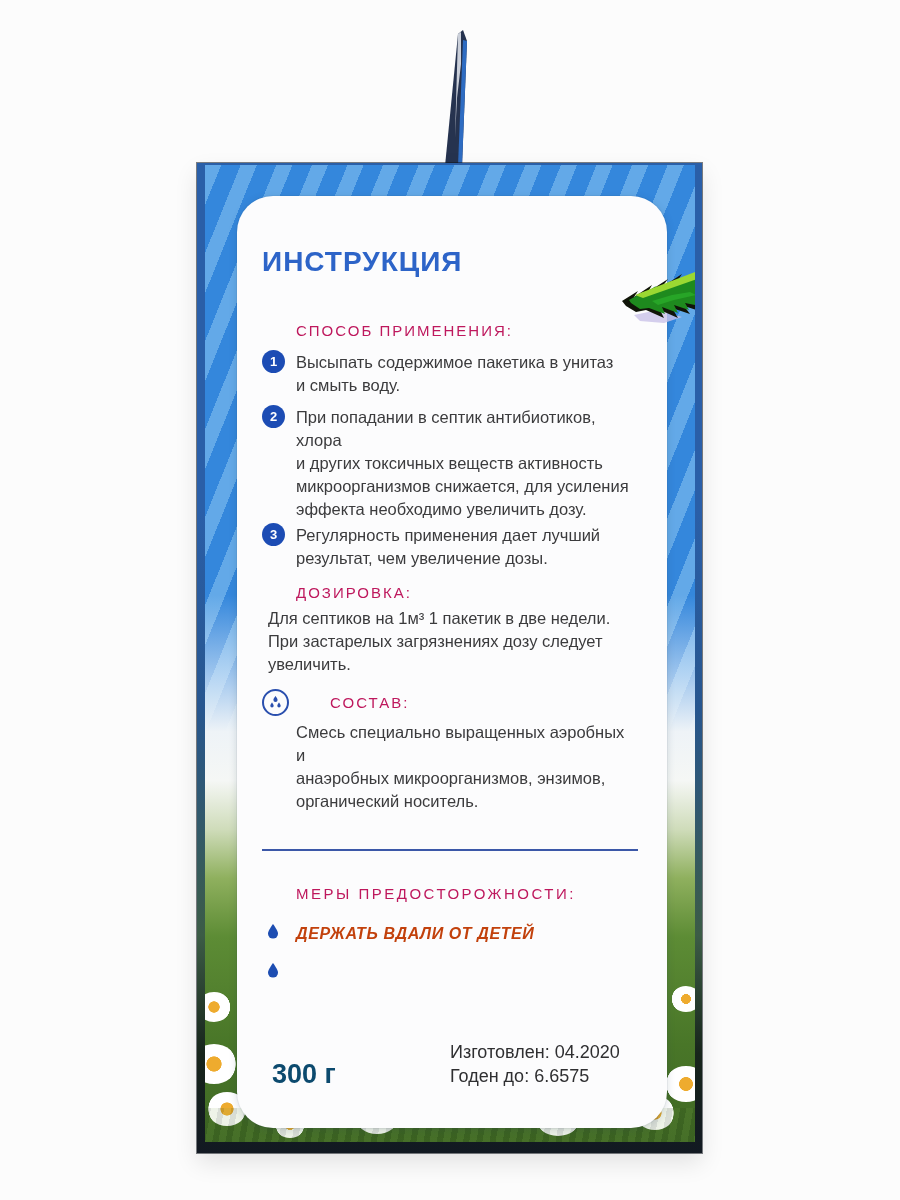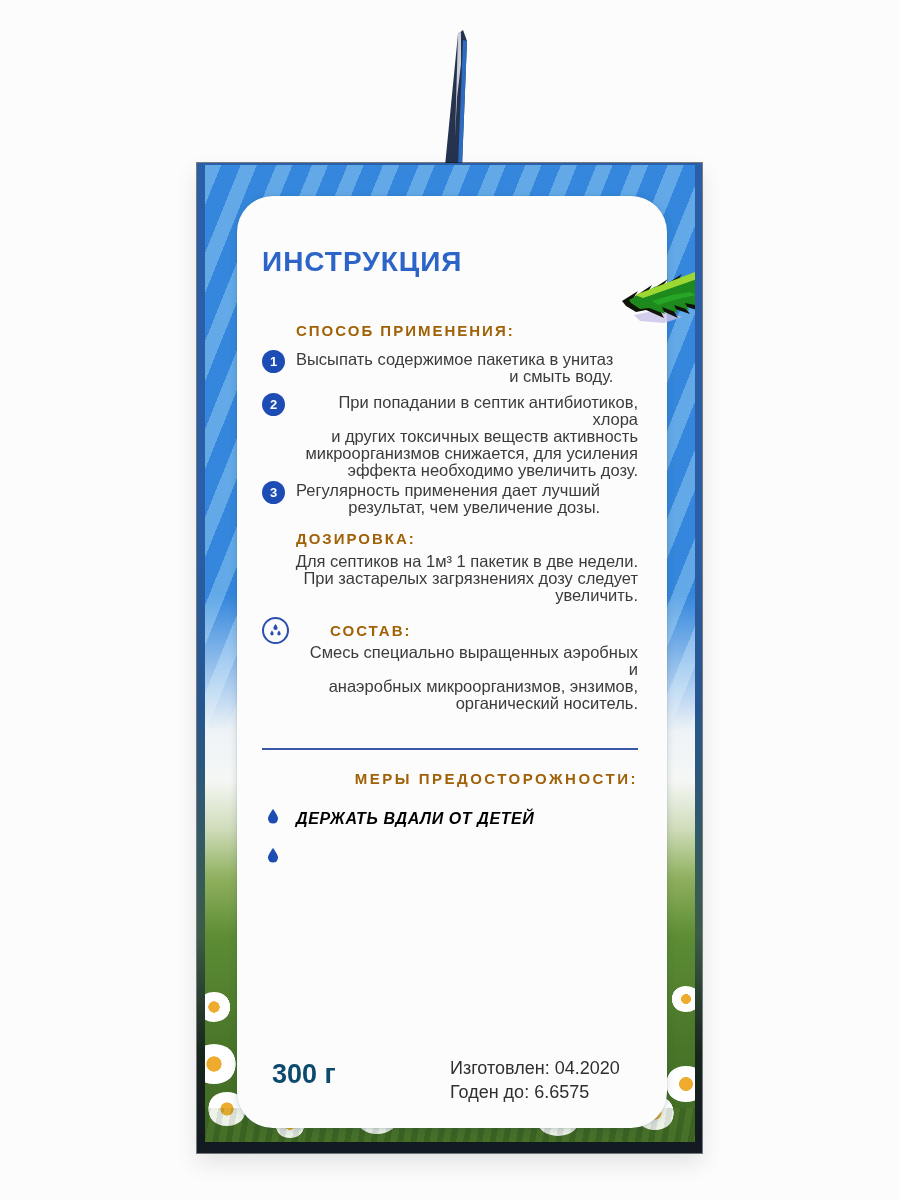--- a/index.html
+++ b/index.html
@@ -33,56 +33,56 @@
   .panel{
     position:absolute;left:32px;top:31px;width:430px;height:932px;
     background:#fcfcfd;border-radius:36px;
     box-shadow:0 0 0 1px rgba(30,50,80,.05), 0 2px 8px rgba(40,60,90,.18);
     box-sizing:border-box;padding:50px 29px 0 25px;overflow:hidden;
   }
   .title{
     font-size:28px;line-height:32px;font-weight:bold;color:#2d64c8;letter-spacing:1px;
   }
   .sec-hdr{
-    font-size:15px;line-height:17px;font-weight:bold;color:#a16207;letter-spacing:2px;
+    font-size:15px;line-height:17px;font-weight:normal;color:#be185d;letter-spacing:2px;
     margin-left:34px;
   }
   .hdr-usage{margin-top:44px;}
   .body-txt{
-    font-size:16.5px;line-height:17px;color:#3b3b3d;white-space:pre-line;text-align:right;
+    font-size:16.5px;line-height:23px;color:#3b3b3d;white-space:pre-line;
   }
   .steps{margin-top:12px;}
   .step{display:flex;margin-bottom:9px;}
   .step:nth-child(2){margin-bottom:3px;}
   .badge{
     flex:0 0 auto;width:23px;height:23px;border-radius:50%;background:#1c4cb4;
     color:#fff;font-size:13px;font-weight:bold;line-height:23px;text-align:center;
     margin-right:11px;margin-top:-1px;
   }
   .hdr-dosage{margin-top:14px;}
   .indent{margin-left:34px;}
   .dosage-txt{margin-top:6px;margin-left:6px;}
   .comp-row{display:flex;align-items:center;margin-top:12px;height:28px;gap:30px;}
   .comp-icon{
     flex:0 0 auto;width:23px;height:23px;border:2px solid #2a4fae;border-radius:50%;
     margin-right:7px;display:flex;align-items:center;justify-content:center;
   }
-  .comp-txt{}
+  .comp-txt{margin-top:5px;}
   .rule{margin:36px 0 0 0;border:none;border-top:2px solid #3b57a8;}
-  .hdr-prec{margin-top:20px;letter-spacing:2.5px;text-align:right;}
+  .hdr-prec{margin-top:34px;letter-spacing:2.5px;}
   .prec-list{margin-top:20px;}
   .prec-item{display:flex;margin-bottom:16px;padding-left:5px;}
   .drop{flex:0 0 auto;margin:2px 17px 0 0;}
   .prec-txt{
-    font-size:16px;line-height:23px;font-weight:bold;font-style:italic;color:#000000;
+    font-size:16px;line-height:23px;font-weight:bold;font-style:italic;color:#c2410c;
     letter-spacing:.6px;white-space:pre-line;
   }
   .footer{position:absolute;left:25px;right:29px;bottom:30px;height:70px;}
   .weight{position:absolute;left:10px;bottom:8px;font-size:27px;font-weight:bold;color:#0c4a6e;}
-  .dates{position:absolute;left:188px;top:28px;font-size:18px;line-height:24px;color:#2f2f31;}
+  .dates{position:absolute;left:188px;top:12px;font-size:18px;line-height:24px;color:#2f2f31;}
 
   
   .pine{position:absolute;right:-5px;top:100px;}
   .meadow-decor{position:absolute;left:0;right:0;bottom:0;height:260px;pointer-events:none;}
   .daisy{
     position:absolute;border-radius:50%;
     background:radial-gradient(circle at 50% 50%, #eeab2e 0 24%, #ffffff 26% 70%, rgba(255,255,255,0) 72%);
   }
   .grass-blur{
     position:absolute;left:0;right:0;bottom:0;height:34px;

